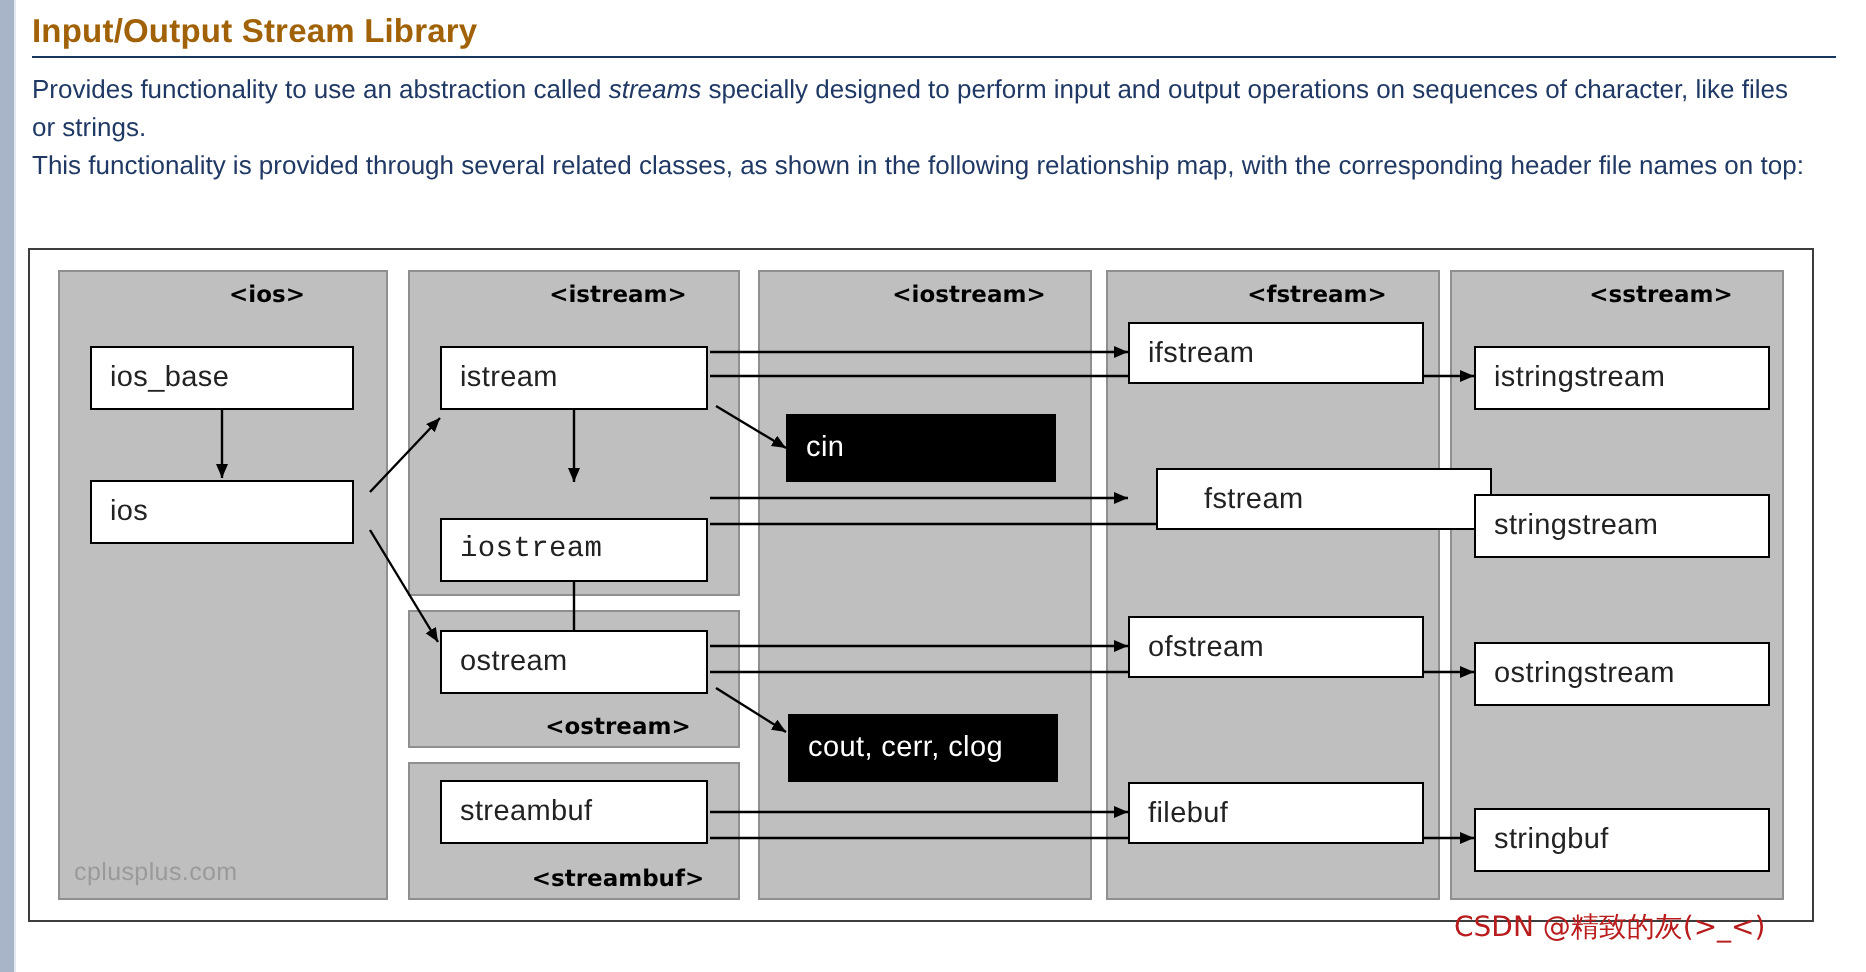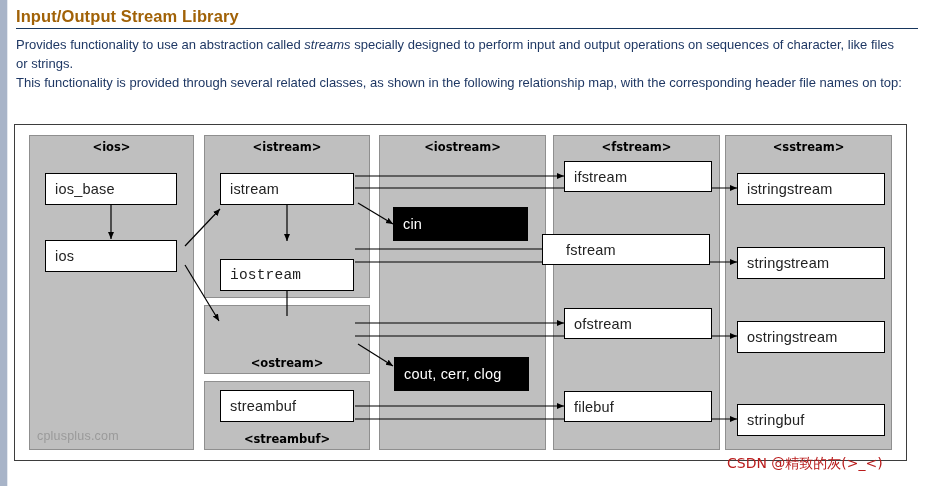--- a/index.html
+++ b/index.html
@@ -78,20 +78,21 @@
     box-sizing: border-box;
   }
   .panel-title {
     position: absolute;
     width: 100%;
     text-align: center;
     font-size: 11.5px;
     font-weight: bold;
     color: #000000;
     font-family: "DejaVu Sans", sans-serif;
+    padding-left: 22px;
   }
   .panel-title.top  { top: 4px; }
   .panel-title.bot  { bottom: 3px; }
 
   
   .cbox {
     position: absolute;
     background: #ffffff;
     border: 1px solid #000000;
     box-sizing: border-box;
@@ -218,27 +219,28 @@
 
         <line x1="340" y1="294" x2="722" y2="294" marker-end="url(#ah)"></line>
       </g>
     </svg>
 
     <div class="cbox" style="left:30px; top:48px; width:132px; height:32px;">ios_base</div>
     <div class="cbox" style="left:30px; top:115px; width:132px; height:32px;">ios</div>
 
     <div class="cbox" style="left:205px; top:48px; width:134px; height:32px;">istream</div>
     <div class="cbox" style="left:205px; top:134px; width:134px; height:32px;font-family:Liberation Mono, monospace;">iostream</div>
+    <div class="cbox" style="left:205px; top:190px; width:134px; height:32px;">ostream</div>
     <div class="cbox black" style="left:378px; top:82px; width:135px; height:34px;">cin</div>
 
     <div class="cbox" style="left:205px; top:265px; width:134px; height:32px;">streambuf</div>
     <div class="cbox black" style="left:379px; top:232px; width:135px; height:34px;">cout, cerr, clog</div>
 
     <div class="cbox" style="left:549px; top:36px; width:148px; height:31px;">ifstream</div>
-    <div class="cbox" style="left:527px; top:109px; width:168px; height:31px;padding-left:23px;">fstream</div>
+    <div class="cbox" style="left:563px; top:109px; width:168px; height:31px;padding-left:23px;">fstream</div>
     <div class="cbox" style="left:549px; top:183px; width:148px; height:31px;">ofstream</div>
     <div class="cbox" style="left:549px; top:266px; width:148px; height:31px;">filebuf</div>
 
     <div class="cbox" style="left:722px; top:48px; width:148px; height:32px;">istringstream</div>
     <div class="cbox" style="left:722px; top:122px; width:148px; height:32px;">stringstream</div>
     <div class="cbox" style="left:722px; top:196px; width:148px; height:32px;">ostringstream</div>
     <div class="cbox" style="left:722px; top:279px; width:148px; height:32px;">stringbuf</div>
 
   </div>
 </div>

